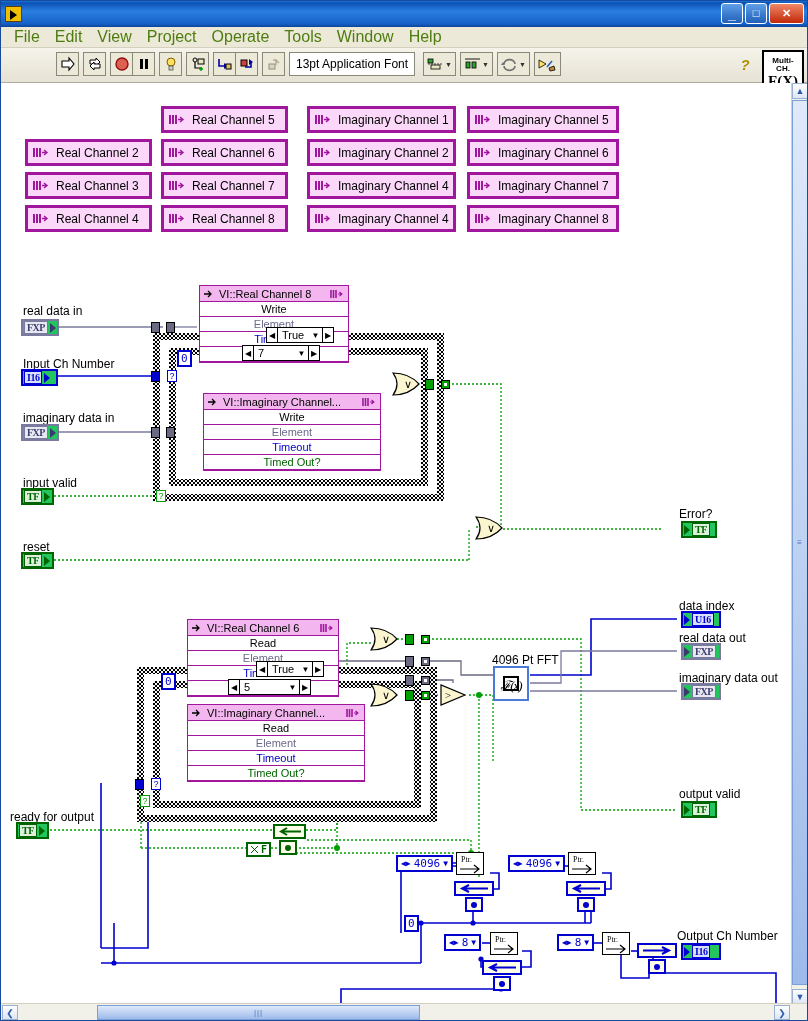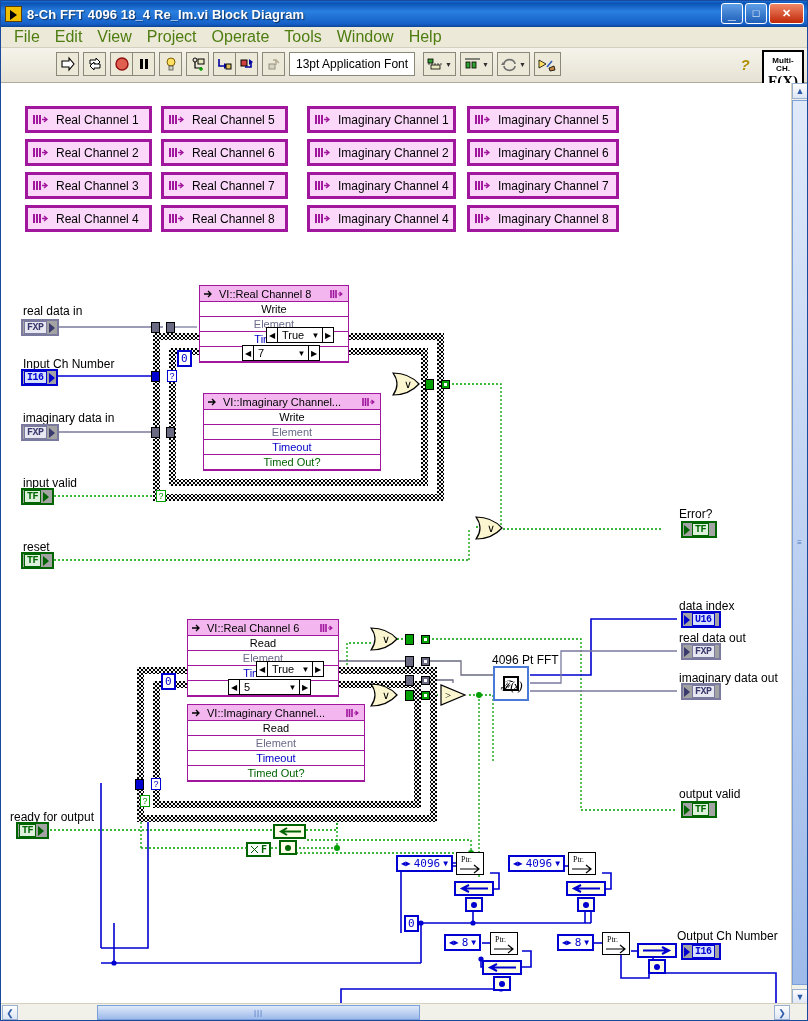--- a/index.html
+++ b/index.html
@@ -181,23 +181,23 @@
     display: flex; align-items: center; font-size: 11px; z-index: 6;
   }
   .sel .ar { width: 11px; height: 100%; display:flex; align-items:center; justify-content:center;
              font-size: 8px; border-right: 1px solid #000; }
   .sel .ar.r { border-right: none; border-left: 1px solid #000; }
   .sel .lbl { flex: 1; padding-left: 4px; white-space: nowrap; }
   .sel .dn { width: 13px; display:flex; align-items:center; justify-content:center; font-size: 8px; }
 
   
   .term {
-    position: absolute; height: 17px; border: 2px solid; background: #a3a3a3;
+    position: absolute; height: 17px; border: 2px solid; background: #22c55e;
     display: flex; align-items: center; font-size: 10px; font-weight: bold;
-    font-family: Liberation Mono, monospace;
+    font-family: Liberation Serif, serif;
   }
   .term .box {
     border: 1px solid; margin: 1px; padding: 0 2px; height: 13px;
     display: flex; align-items: center; letter-spacing: -0.5px;
   }
   .term-fxp { border-color: #7a7a9e; color: #3a3a6e; }
   .term-fxp .box { border-color: #7a7a9e; background: #e8e8f2; }
   .term-i16, .term-u16 { border-color: #0000d0; color: #0000d0; }
   .term-i16 .box, .term-u16 .box { border-color: #0000d0; background: #d8e0ff; }
   .term-tf { border-color: #006400; color: #006400; }
@@ -266,21 +266,20 @@
   .subvi-fx { font-size: 13px; font-family: "Liberation Serif", serif; font-style: italic;
               line-height: 13px; letter-spacing: -1px; }
 </style>
 </head>
 <body>
 
 <div id="app">
 
   <div id="titlebar">
     <div id="title-icon"></div>
-    <div id="title-text">8-Ch FFT 4096 18_4 Re_Im.vi Block Diagram</div>
     <div id="win-buttons">
       <div class="win-btn min">
           <span class="g">_</span>
         </div>
       <div class="win-btn">
           <span class="g">□</span>
         </div>
       <div class="win-btn close">
           <span class="g">✕</span>
         </div>
@@ -520,29 +519,20 @@
         <circle cx="191" cy="275" r="2.6" fill="#0000d0"></circle>
         <circle cx="176" cy="598" r="2.6" fill="#0000d0"></circle>
         <circle cx="478" cy="612" r="3" fill="#00a000"></circle>
         <circle cx="346" cy="608" r="3" fill="#00a000"></circle>
         <circle cx="374" cy="612" r="3" fill="#00a000"></circle>
         <circle cx="336" cy="765" r="3" fill="#00a000"></circle>
         <circle cx="470" cy="770" r="3" fill="#00a000"></circle>
       </g>
     </svg>
 
-    <div class="node chan" style="left:24px; top:23px; width:127px;">
-      <div class="chan-inner">
-        <svg class="qicon" width="17" height="11" viewBox="0 0 17 11">
-          <path d="M1 1 V10 M4 1 V10 M7 1 V10" stroke="#a0179e" stroke-width="2"></path>
-          <path d="M9 5.5 h4 M11 3 l3 2.5 -3 2.5" stroke="#a0179e" stroke-width="1.4" fill="none"></path>
-        </svg>
-        <span class="chan-label">Real Channel 1</span>
-      </div>
-    </div>
     <div class="node chan" style="left:24px; top:56px; width:127px;">
       <div class="chan-inner">
         <svg class="qicon" width="17" height="11" viewBox="0 0 17 11">
               <path d="M1 1 V10 M4 1 V10 M7 1 V10" stroke="#a0179e" stroke-width="2"></path>
               <path d="M9 5.5 h4 M11 3 l3 2.5 -3 2.5" stroke="#a0179e" stroke-width="1.4" fill="none"></path>
             </svg>
         <span class="chan-label">Real Channel 2</span>
       </div>
     </div>
     <div class="node chan" style="left:24px; top:89px; width:127px;">

